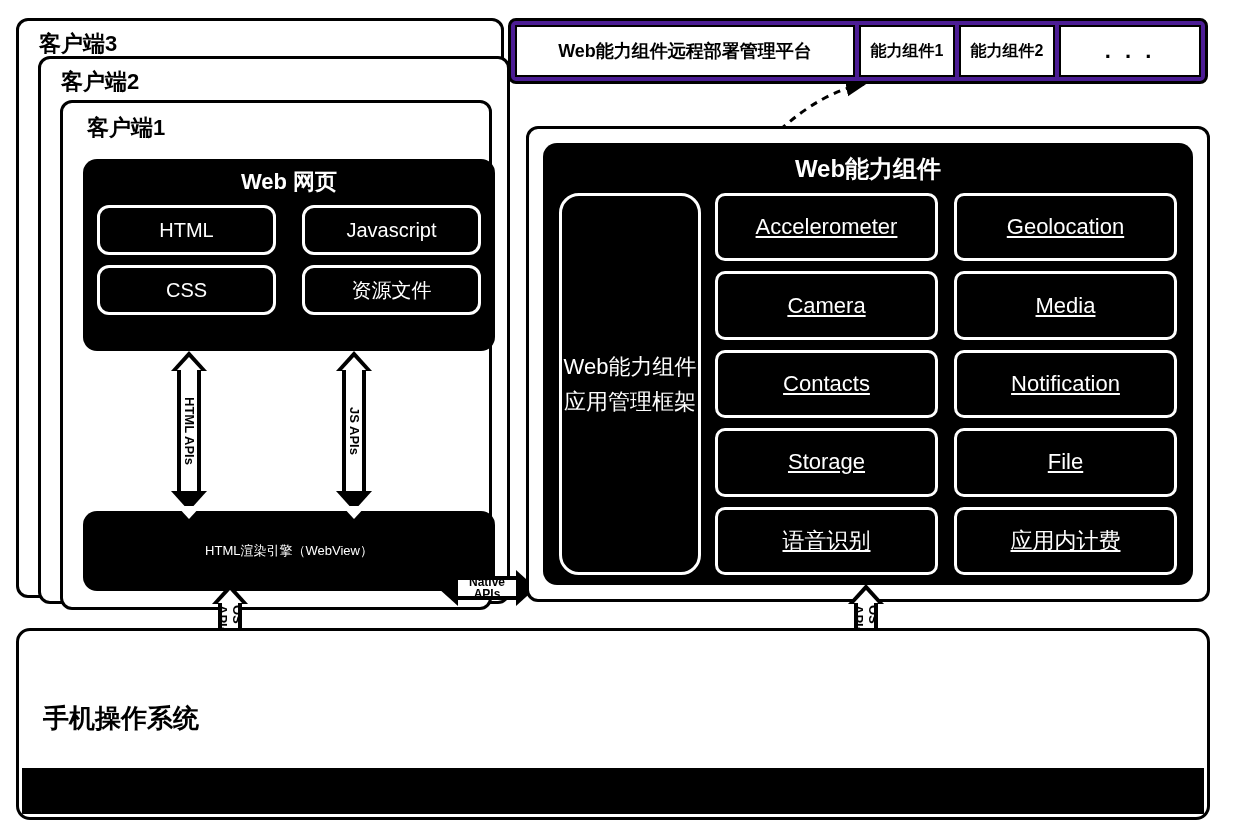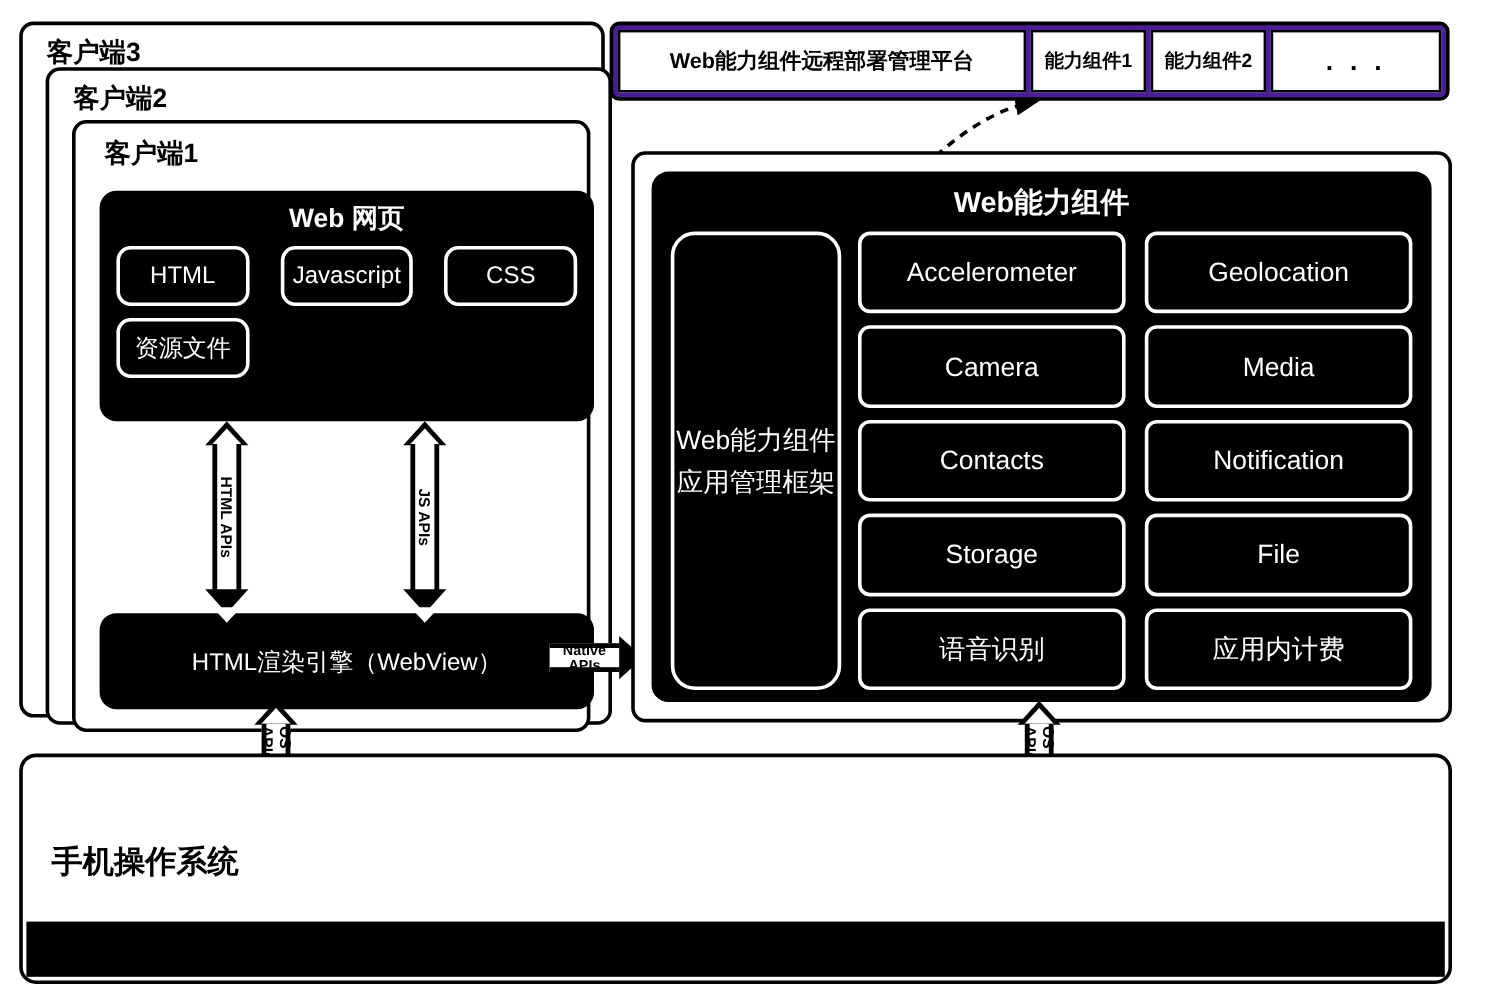--- a/index.html
+++ b/index.html
@@ -65,21 +65,21 @@
     width: 412px;
     height: 192px;
     background: #000;
     border-radius: 14px;
     color: #fff;
     padding: 8px 14px;
   }
   .web-title { text-align: center; font-size: 22px; font-weight: bold; margin-bottom: 8px; }
   .web-grid {
     display: grid;
-    grid-template-columns: 1fr 1fr 1fr;
+    grid-template-columns: 1fr 1fr;
     gap: 10px 26px;
   }
   .web-chip {
     border: 3px solid #fff;
     border-radius: 12px;
     height: 50px;
     display: flex;
     align-items: center;
     justify-content: center;
     font-size: 20px;
@@ -91,21 +91,21 @@
     top: 408px;
     left: 20px;
     width: 412px;
     height: 80px;
     background: #000;
     border-radius: 14px;
     color: #fff;
     display: flex;
     align-items: center;
     justify-content: center;
-    font-size: 20px;
+    font-size: 13px;
   }
 
   
   .capability-panel {
     position: absolute;
     top: 126px;
     left: 526px;
     width: 684px;
     height: 476px;
     border: 3px solid #000;
@@ -138,20 +138,21 @@
     font-size: 22px;
     line-height: 1.6;
     padding: 0;
   }
   .cap-grid {
     flex: 1;
     display: grid;
     grid-template-columns: 1fr 1fr;
     grid-auto-rows: 1fr;
     gap: 10px 16px;
+    text-decoration: underline;
   }
   .cap-chip {
     border: 3px solid #fff;
     border-radius: 10px;
     display: flex;
     align-items: center;
     justify-content: center;
     font-size: 22px;
   }
 
@@ -339,21 +340,21 @@
     <div class="shaft">JS APIs</div>
     <div class="head-down-inner"></div>
       <div class="head-down"></div>
   </div>
 
   <div class="webview-block">
     <span>HTML渲染引擎（WebView）</span>
   </div>
 </div>
 
-<div class="arrow-h" style="top:528px; left:438px; width:98px; height:40px;">
+<div class="arrow-h" style="top:568px; left:438px; width:98px; height:40px;">
   <div class="head-left"></div>
   <div class="shaft-h">Native APIs</div>
   <div class="head-right"></div>
 </div>
 
 <div class="capability-panel">
   <div class="capability-inner">
     <div class="cap-title">Web能力组件</div>
     <div class="cap-body">
       <div class="cap-left">Web能力组件应用管理框架</div>

